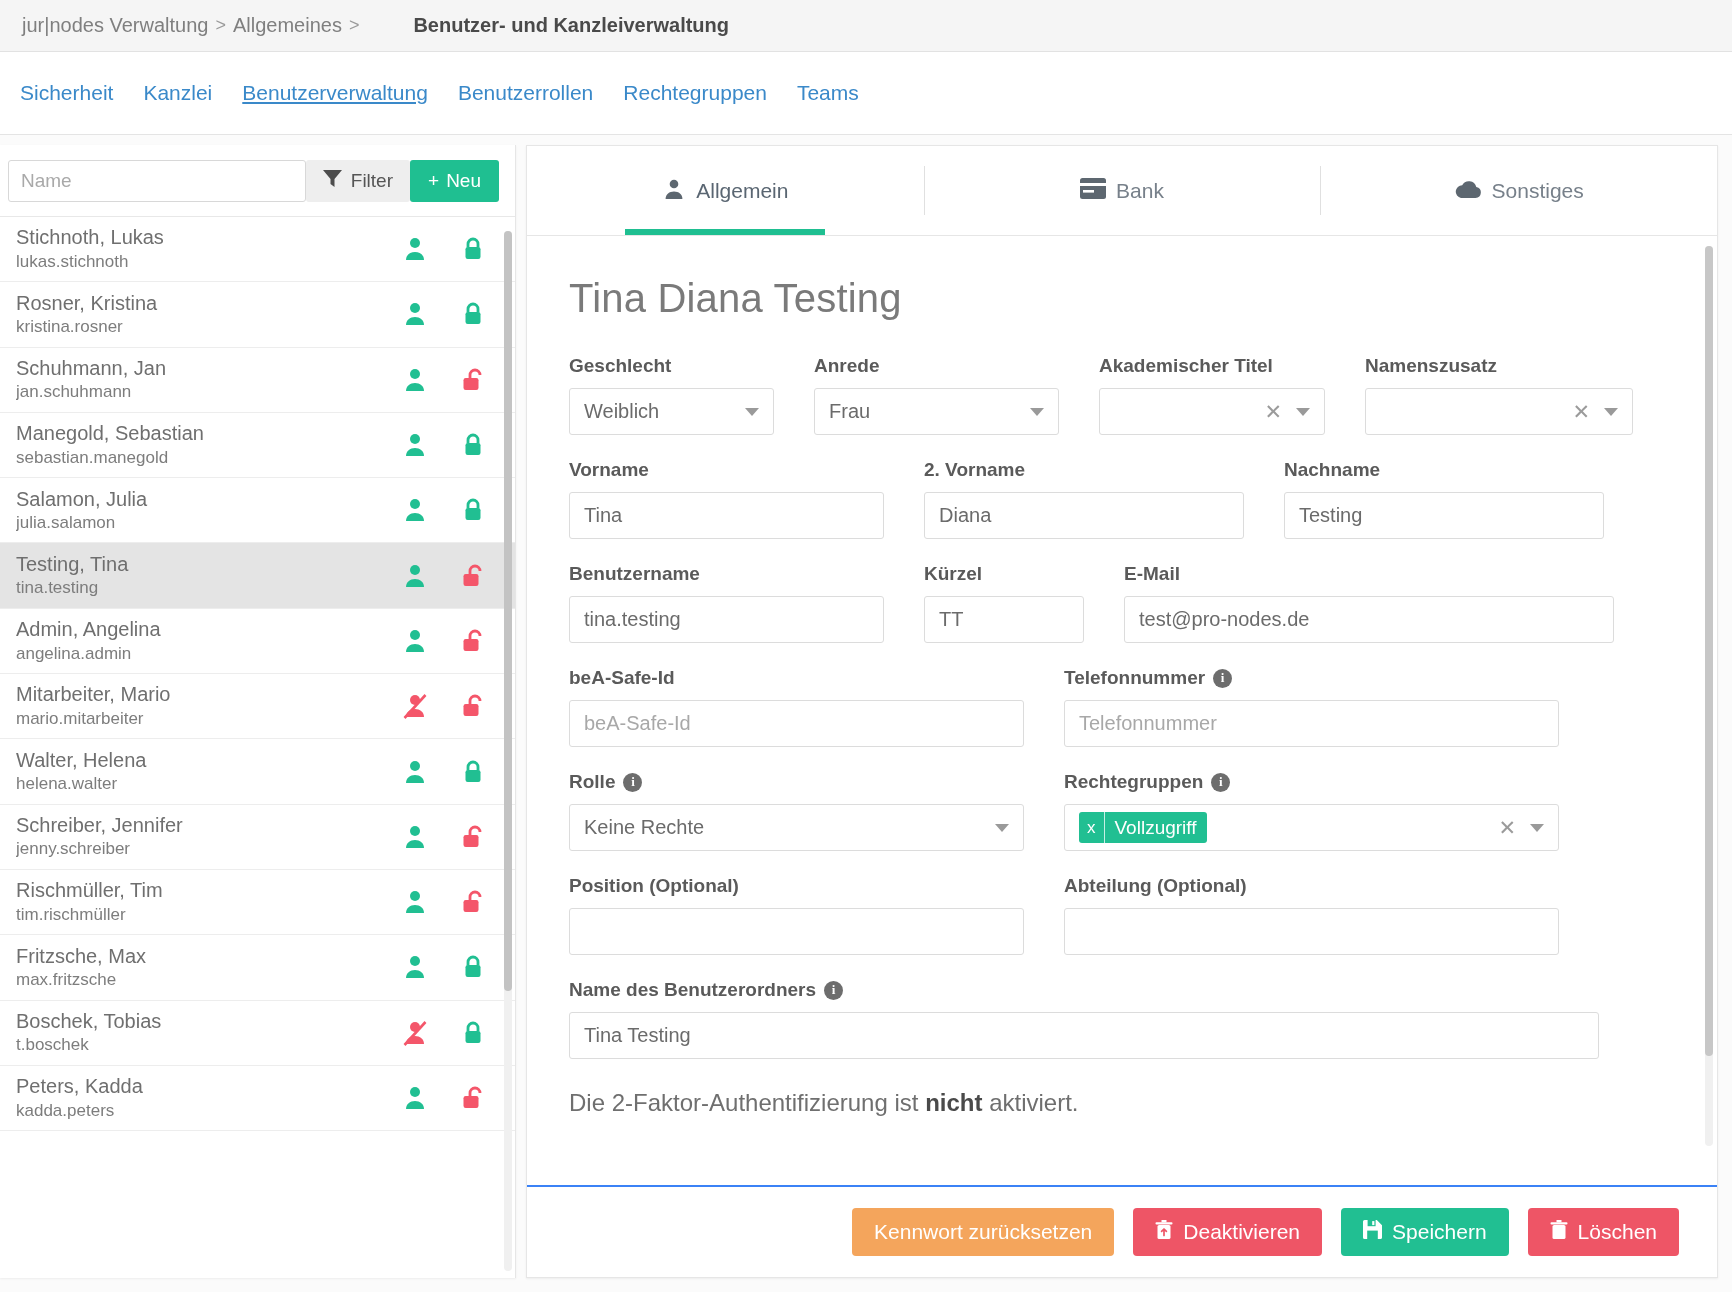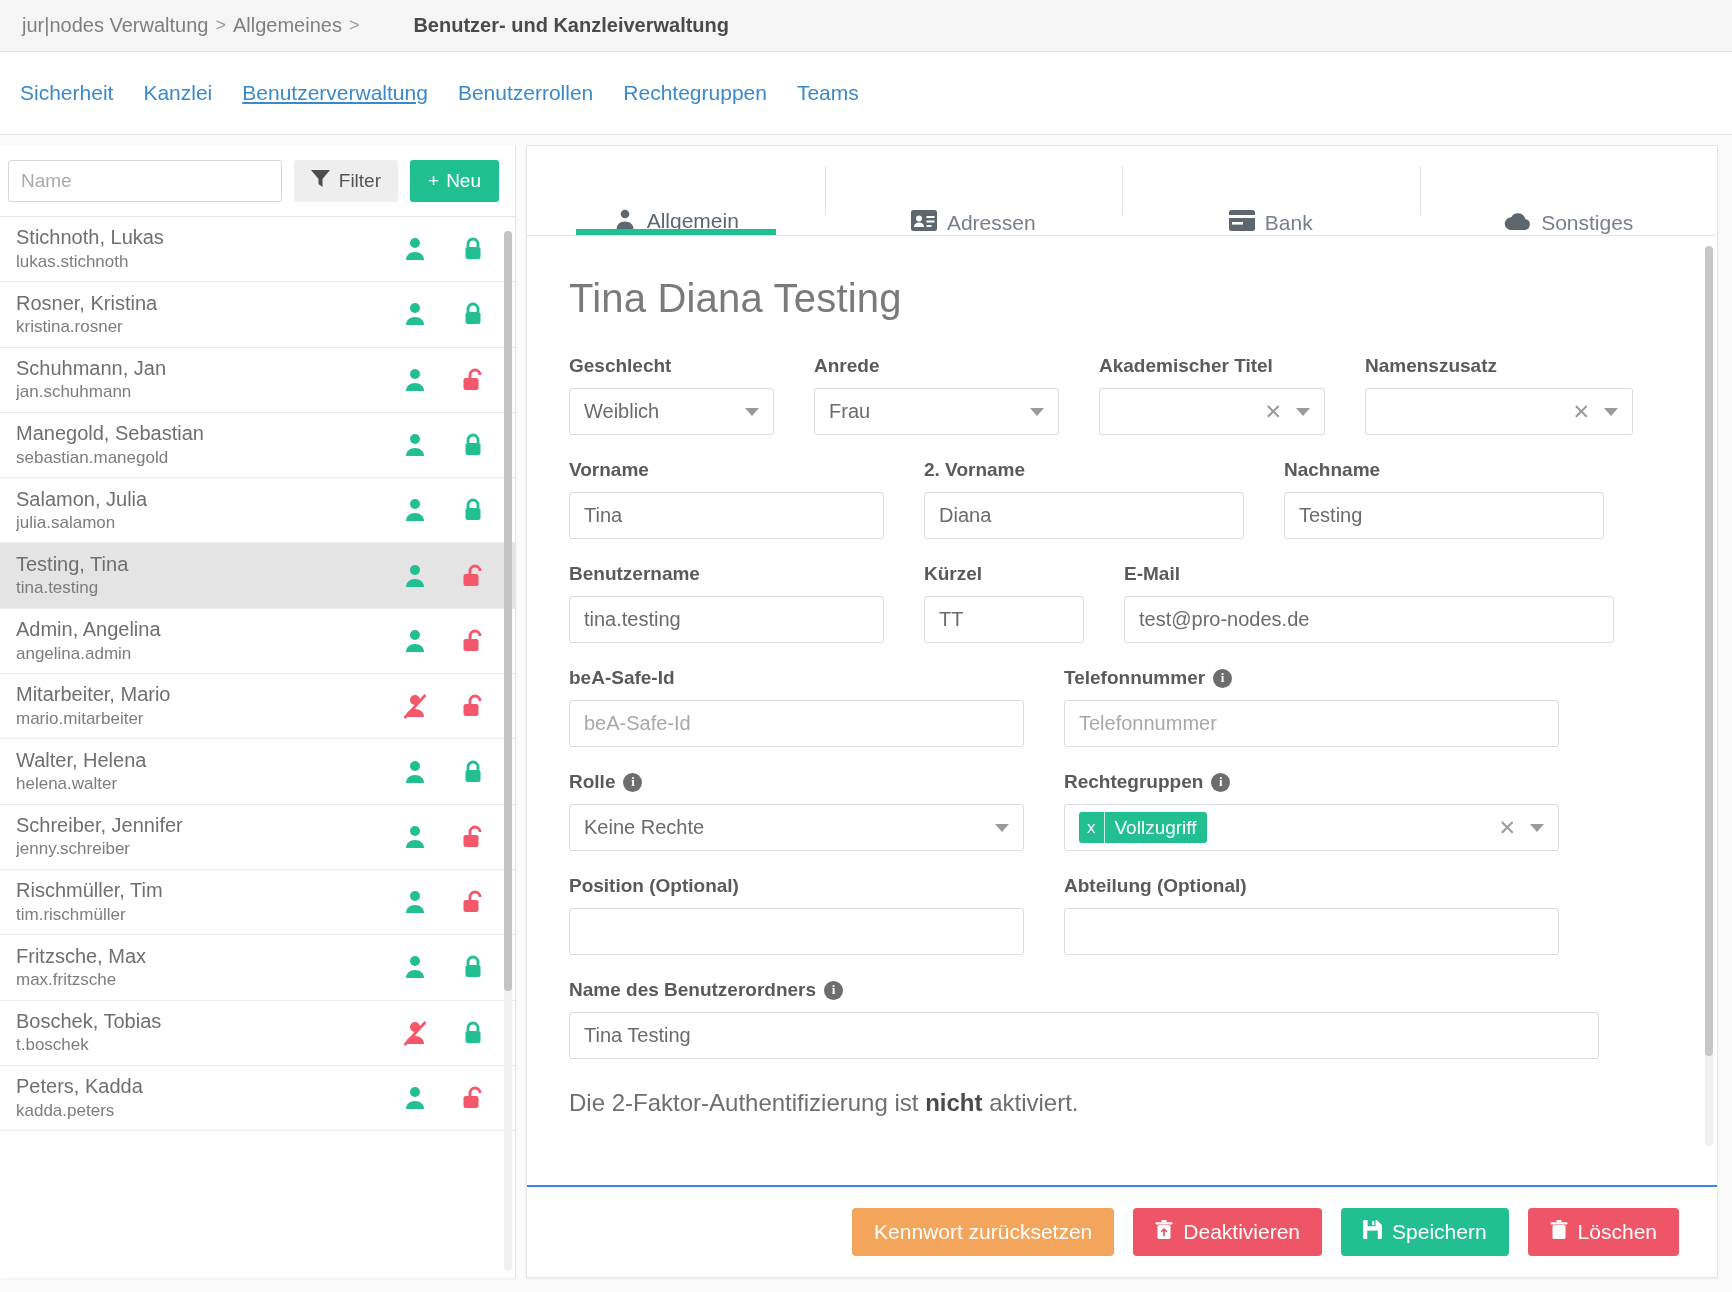--- a/index.html
+++ b/index.html
@@ -57,21 +57,20 @@
     background: #ffffff;
     border-right: 1px solid #e6e6e6;
     display: flex; flex-direction: column;
     position: relative;
     margin: 10px 0 14px 0;
     box-shadow: 0 1px 2px rgba(0,0,0,0.06);
   }
   .left-toolbar {
     display: flex; align-items: center;
     padding: 15px 16px 14px 8px;
-    gap: 12px;
     border-bottom: 1px solid #e8e8e8;
   }
   .name-input {
     flex: 1;
     height: 42px;
     border: 1px solid #d8d8d8;
     border-radius: 3px;
     padding: 0 12px;
     font-size: 19px;
     color: #555;
@@ -155,21 +154,21 @@
     overflow: hidden;
   }
   .tabs {
     height: 90px;
     display: flex; align-items: stretch;
     border-bottom: 1px solid #e6e6e6;
   }
   .tab {
     flex: 1;
     display: flex; flex-direction: column;
-    align-items: center; justify-content: flex-end;
+    align-items: center; justify-content: center;
     position: relative;
     cursor: pointer;
   }
   .tab + .tab::before {
     content: ""; position: absolute; left: 0; top: 20px; bottom: 20px;
     width: 1px; background: #e0e0e0;
   }
   .tab-inner { display: flex; align-items: center; gap: 10px; }
   .tab-label { font-size: 21px; color: #77808a; }
   .tab.active .tab-label { color: #5a6672; }
@@ -611,36 +610,20 @@
     <div class="tabs">
       <div class="tab active">
         <div class="tab-inner">
           <span>
             <svg width="24" height="24" viewBox="0 0 24 24">
                 <circle cx="12" cy="7" r="4.3" fill="#5d6770"></circle>
                 <path d="M3.6 22c0-4.7 3.8-7.4 8.4-7.4s8.4 2.7 8.4 7.4z" fill="#5d6770"></path>
               </svg>
           </span>
           <span class="tab-label">Allgemein</span>
-        </div>
-        <div class="underline"></div>
-      </div>
-      <div class="tab">
-        <div class="tab-inner">
-          <span>
-            <svg width="26" height="21" viewBox="0 0 26 21">
-                <rect x="0" y="0" width="26" height="21" rx="2.5" fill="#5d6770"></rect>
-                <circle cx="8" cy="8.5" r="3" fill="#fff"></circle>
-                <path d="M3 17c0-3 2.4-4.6 5-4.6s5 1.6 5 4.6z" fill="#fff"></path>
-                <rect x="15.5" y="6" width="8" height="2" fill="#fff"></rect>
-                <rect x="15.5" y="10.5" width="8" height="2" fill="#fff"></rect>
-                <rect x="15.5" y="15" width="5" height="2" fill="#fff"></rect>
-              </svg>
-          </span>
-          <span class="tab-label">Adressen</span>
         </div>
         <div class="underline"></div>
       </div>
       <div class="tab">
         <div class="tab-inner">
           <span>
             <svg width="26" height="21" viewBox="0 0 26 21">
                 <rect x="0" y="0" width="26" height="21" rx="2.5" fill="#5d6770"></rect>
                 <rect x="0" y="5" width="26" height="3" fill="#fff"></rect>
                 <rect x="3" y="12" width="11" height="2.6" fill="#fff"></rect>

